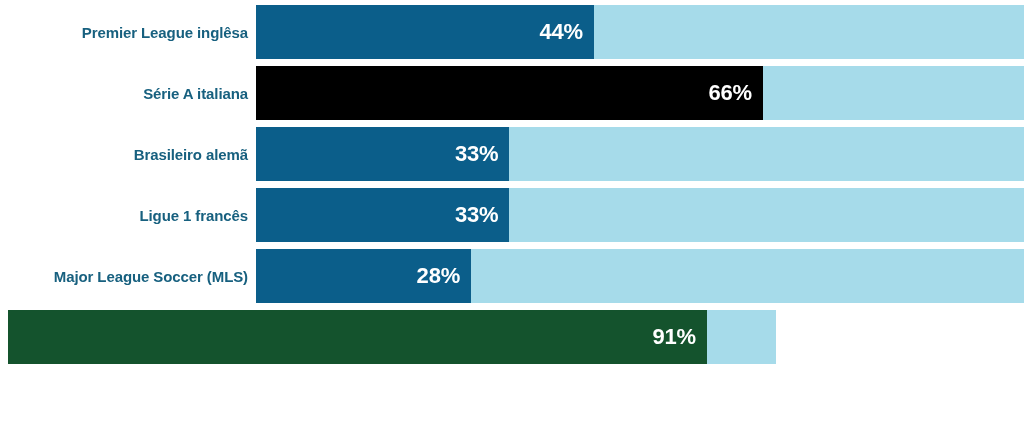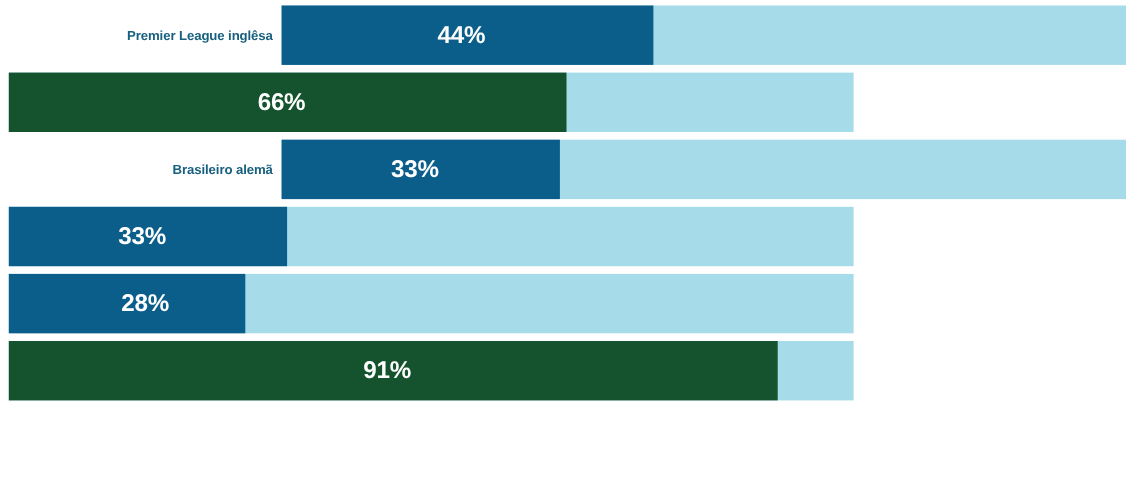--- a/index.html
+++ b/index.html
@@ -37,21 +37,21 @@
   }
 
   .row-label {
     width: 248px;
     flex: 0 0 248px;
     display: flex;
     align-items: center;
     justify-content: flex-end;
     padding-right: 0px;
     box-sizing: border-box;
-    font-size: 12px;
+    font-size: 15px;
     font-weight: bold;
     color: #17607f;
     letter-spacing: -0.1px;
     white-space: nowrap;
   }
 
   .row-track-wrap {
     flex: 0 0 768px;
     width: 768px;
     margin-left: 8px;
@@ -68,21 +68,21 @@
   }
 
   .row-fill {
     position: absolute;
     left: 0;
     top: 0;
     height: 100%;
     background: #0b5e8a;
     display: flex;
     align-items: center;
-    justify-content: center;
+    justify-content: flex-end;
     box-sizing: border-box;
     padding-right: 11px;
   }
 
   .row-value {
     color: #ffffff;
     font-size: 22px;
     font-weight: bold;
     line-height: 1;
     letter-spacing: -0.2px;
@@ -96,45 +96,48 @@
 <div class="chart-row">
       <div class="row-label">Premier League inglêsa</div>
       <div class="row-track-wrap">
         <div class="row-track" style="background: rgb(166, 219, 234);"></div>
         <div class="row-fill" style="background: rgb(11, 94, 138); width: 44%;">
           <span class="row-value" style="color: rgb(255, 255, 255);">44%</span>
         </div>
       </div>
     </div>
     <div class="chart-row">
+      <div class="row-label">Série A italiana</div>
       <div class="row-track-wrap">
         <div class="row-track" style="background: rgb(166, 219, 234);"></div>
-        <div class="row-fill" style="background: #14532d; width: 66%;">
+        <div class="row-fill" style="background: #000000; width: 66%;">
           <span class="row-value" style="color: rgb(255, 255, 255);">66%</span>
         </div>
       </div>
     </div>
     <div class="chart-row">
       <div class="row-label">Brasileiro alemã</div>
       <div class="row-track-wrap">
         <div class="row-track" style="background: rgb(166, 219, 234);"></div>
         <div class="row-fill" style="background: rgb(11, 94, 138); width: 33%;">
           <span class="row-value" style="color: rgb(255, 255, 255);">33%</span>
         </div>
       </div>
     </div>
     <div class="chart-row">
+      <div class="row-label">Ligue 1 francês</div>
       <div class="row-track-wrap">
         <div class="row-track" style="background: rgb(166, 219, 234);"></div>
         <div class="row-fill" style="background: rgb(11, 94, 138); width: 33%;">
           <span class="row-value" style="color: rgb(255, 255, 255);">33%</span>
         </div>
       </div>
     </div>
     <div class="chart-row">
+      <div class="row-label">Major League Soccer (MLS)</div>
       <div class="row-track-wrap">
         <div class="row-track" style="background: rgb(166, 219, 234);"></div>
         <div class="row-fill" style="background: rgb(11, 94, 138); width: 28%; padding-left: 44px;">
           <span class="row-value" style="color: rgb(255, 255, 255);">28%</span>
         </div>
       </div>
     </div>
     <div class="chart-row">
       <div class="row-track-wrap">
         <div class="row-track" style="background: rgb(166, 219, 234);"></div>

